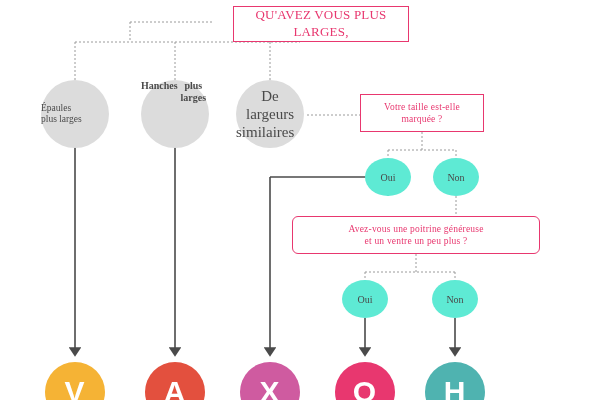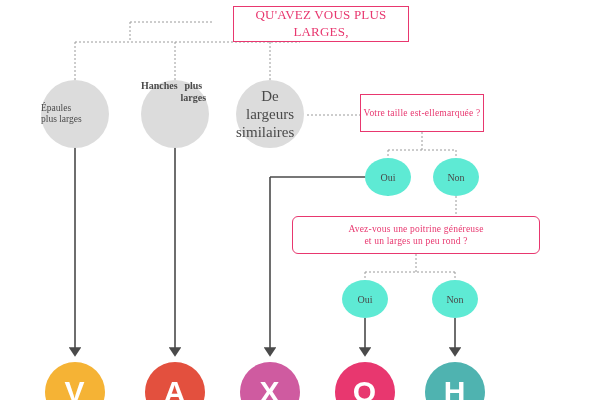--- a/index.html
+++ b/index.html
@@ -137,35 +137,35 @@
   <div class="circle" style="left:141px; top:80px; width:68px; height:68px; font-size:10px; flex-direction:row;font-weight:bold;">
     <div>Hanches</div>
     <div>plus larges</div>
   </div>
 
   <div class="circle" style="left:236px; top:80px; width:68px; height:68px; font-size:15px; flex-direction:column;">
     <div>De largeurs</div>
     <div>similaires</div>
   </div>
 
-  <div class="qbox" style="left:360px; top:94px; width:124px; height:38px; font-size:9.5px; flex-direction:row;">
+  <div class="qbox" style="left:360px; top:94px; width:124px; height:38px; font-size:9.5px; flex-direction:column;">
     <div>Votre taille est-elle</div>
     <div>marquée ?</div>
   </div>
 
   <div class="answer" style="left:365px; top:158px; width:46px; height:38px;">
     <span>Oui</span>
   </div>
   <div class="answer" style="left:433px; top:158px; width:46px; height:38px;">
     <span>Non</span>
   </div>
 
   <div class="qbox" style="left:292px; top:216px; width:248px; height:38px; font-size:9.5px; flex-direction:column;border-radius:6px;">
     <div>Avez-vous une poitrine généreuse</div>
-    <div>et un larges un peu rond ?</div>
+    <div>et un ventre un peu plus ?</div>
   </div>
 
   <div class="answer" style="left:342px; top:280px; width:46px; height:38px;">
     <span>Oui</span>
   </div>
   <div class="answer" style="left:432px; top:280px; width:46px; height:38px;">
     <span>Non</span>
   </div>
 
   <div class="result" style="left:45px; top:362px; width:60px; height:60px; background:#f5b335;">

